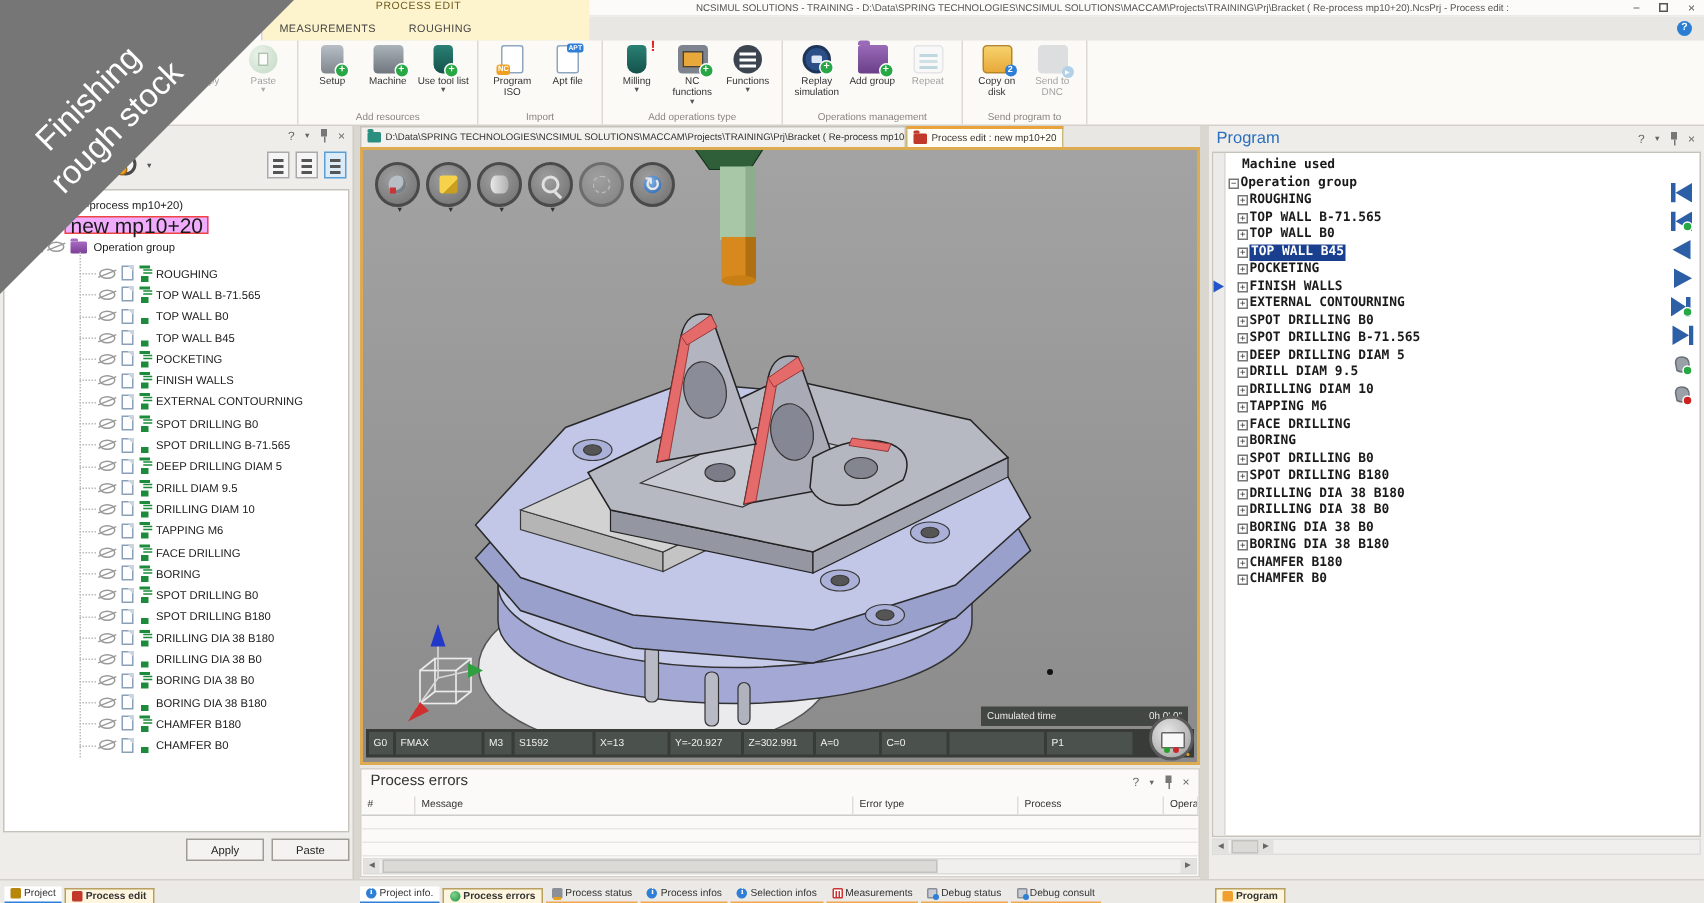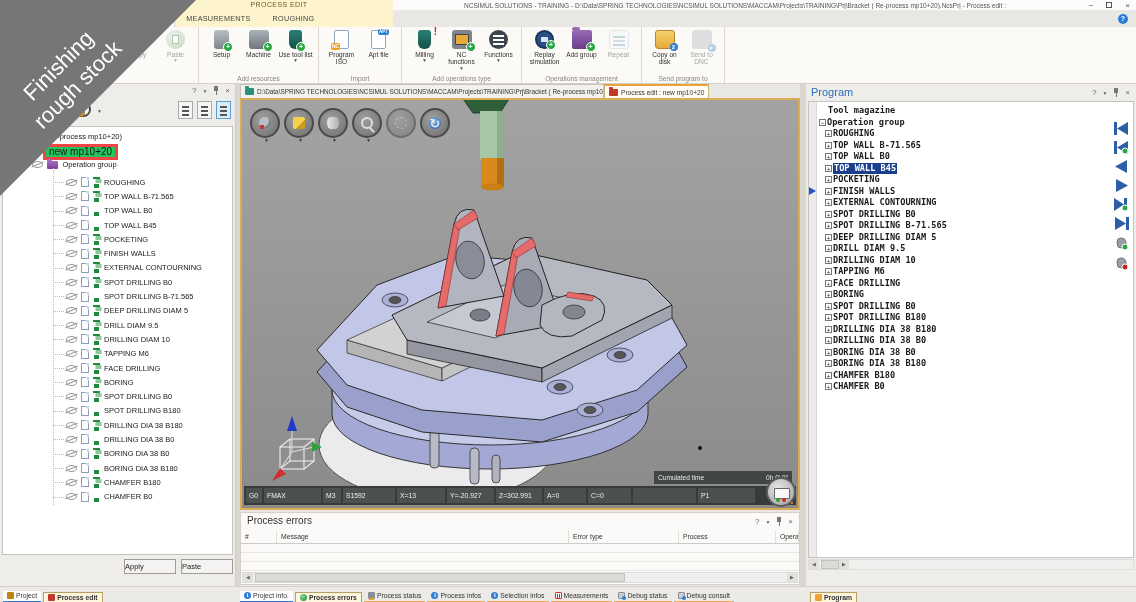--- a/index.html
+++ b/index.html
@@ -64,38 +64,38 @@
 .targeticon::after{content:"";position:absolute;left:-1px;bottom:-2px;width:6px;height:6px;border-radius:50%;background:#f4a020;border:1px solid #a06a10}
 .target-dd{position:absolute;left:97px;top:9px;font-size:5px;color:#555}
 .viewbtns{position:absolute;right:4px;top:2px;display:flex;gap:4px}
 .vbtn{width:15px;height:18px;border:1px solid #aaa;background:#f5f5f5;position:relative}
 .vbtn::before{content:"";position:absolute;left:3px;right:3px;top:4px;height:1.5px;background:#555;box-shadow:0 4px 0 #555,0 8px 0 #555}
 .vbtn.sel{border-color:#5a9fd4;background:#dcebf8}
 .ltree{position:absolute;left:2px;top:42px;right:2px;bottom:31px;background:#fff;border:1px solid #c6c3bd;overflow:hidden;font-size:7.5px;color:#1a1a1a}
 .lroot{position:absolute;left:40px;top:5px;white-space:nowrap}
 .lproc{position:absolute;left:26px;top:17px;display:flex;align-items:center;gap:4px}
 .procicon{width:10px;height:9px;background:linear-gradient(#f0b040,#c07f18);border:1px solid #8f5f10;border-radius:1px}
-.lproc .hl{background:#22c55e;border:3px solid #ef4444;padding:0 3px;line-height:10px;font-size:10px}
+.lproc .hl{background:#f0abfc;border:1px solid #ef4444;padding:0 3px;line-height:10px;font-size:14px}
 .lgroup{position:absolute;left:20px;top:33px;display:flex;align-items:center;gap:4px}
 .tri{color:#444;font-size:7px}
 .folder{width:11px;height:8px;background:linear-gradient(#a86ac2,#7a3f96);border-radius:1px;position:relative}
 .folder::before{content:"";position:absolute;left:0;top:-2px;width:5px;height:2px;background:#a86ac2;border-radius:1px 1px 0 0}
 .eye{width:11px;height:7px;border:1px solid #999;border-radius:50%;position:relative;flex:none;background:#fff}
 .eye::after{content:"";position:absolute;left:-2px;top:2px;width:13px;height:1px;background:#999;transform:rotate(-22deg)}
 .doc{width:8px;height:10px;background:#fdfdfd;border:1px solid #8aa0b8;flex:none;position:relative}
 .doc::before{content:"";position:absolute;right:-1px;top:-1px;border:2px solid transparent;border-top-color:#c8d4e0;border-right-color:#c8d4e0}
 .tglyph{width:7px;height:11px;position:relative;flex:none}
 .tglyph::after{content:"";position:absolute;left:1px;bottom:0;width:5px;height:4px;background:#1c8c3c}
 .tglyph.hasT::before{content:"";position:absolute;left:0;top:0;width:7px;height:2px;background:#1c8c3c;box-shadow:2px 2px 0 -0.5px #1c8c3c,2px 4px 0 -0.5px #1c8c3c}
 .ltree-items{position:absolute;left:56px;top:48px;right:2px}
 .lrow{position:relative;height:14.3px;display:flex;align-items:center;gap:4px;padding-left:7px;white-space:nowrap}
 .lrow::before{content:"";position:absolute;left:-6px;top:7px;width:11px;border-top:1px dotted #bbb}
 .lguide{position:absolute;left:50px;top:41px;width:1px;height:337px;border-left:1px dotted #bbb}
 .lbtns{position:absolute;bottom:12px;right:2px;display:flex;gap:5px}
-.btn{width:52px;height:15px;background:#f4f3f1;border:1px solid #9f9c96;font-size:7.5px;line-height:13px;color:#222}
+.btn{width:52px;height:15px;background:#f4f3f1;border:1px solid #9f9c96;font-size:7.5px;text-align:center;line-height:13px;color:#222}
 
 .split-l{position:absolute;left:236px;top:84px;width:4px;bottom:0;background:#dad7d1}
 .split-r{position:absolute;left:800px;top:84px;width:6px;bottom:0;background:#dad7d1}
 
 .doctabs{position:absolute;left:240px;top:84px;width:560px;height:14px;display:flex;align-items:flex-end}
 .dtab{height:14px;display:flex;align-items:center;gap:3px;padding:0 4px;border:1px solid #c6c3bd;border-bottom:none;background:#f3f1ed;font-size:6.4px;color:#333;white-space:nowrap;overflow:hidden}
 .dtab.one{width:364px}
 .dtab.two{background:#fffdf5;border-color:#c9b77a;border-top:2px solid #e8a33d;font-size:6.6px}
 .fold{width:9px;height:7px;border-radius:1px;position:relative;flex:none}
 .fold::before{content:"";position:absolute;left:0;top:-2px;width:4px;height:2px;border-radius:1px 1px 0 0;background:inherit}
@@ -708,25 +708,25 @@
       <span data-name="panel-help-icon">?</span>
       <span data-name="panel-collapse-icon" style="font-size:5px">▼</span>
       <span class="pin" data-name="panel-pin-icon"></span>
       <span data-name="panel-close-icon">×</span>
     </div>
     <div class="rp-box" data-name="program-tree">
       <div class="rp-gutter" data-name="program-gutter"></div>
       <div class="selarrow" data-name="current-operation-arrow-icon"></div>
       <div class="rp-rows">
         <div>
-
-
           <div class="prow static" data-name="program-static-row">
-              <span>Tool magazine</span>
+              <span>Machine used</span>
             </div>
+
+
         </div>
         <div class="prow" data-name="program-group-row">
           <span class="pbox minus" data-name="collapse-box-icon"></span>
           <span>Operation group</span>
         </div>
         <div>
           <div class="prow item" data-name="program-operation-row">
             <span class="pbox plus" data-name="expand-box-icon"></span>
             <span class="plabel">ROUGHING</span>
           </div>

